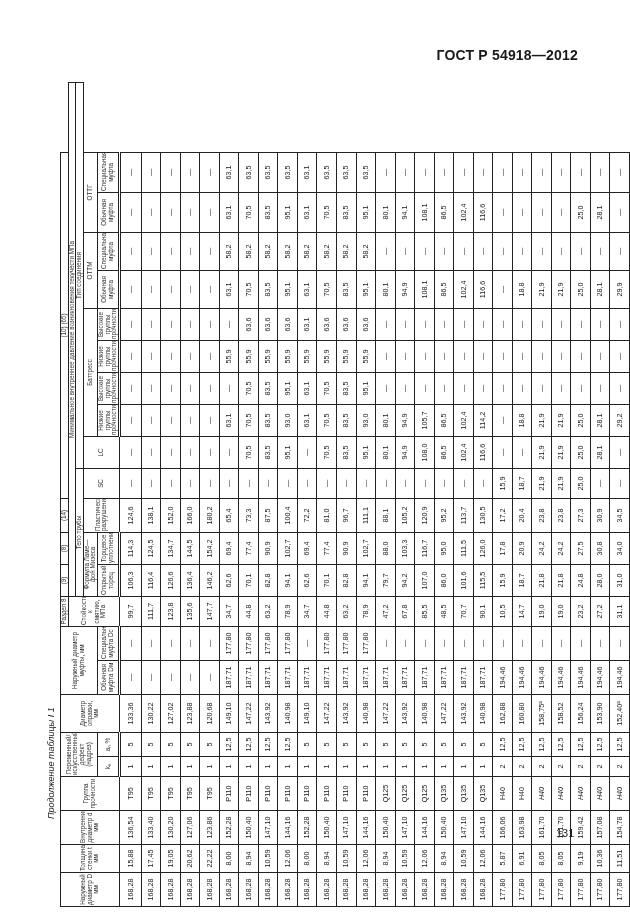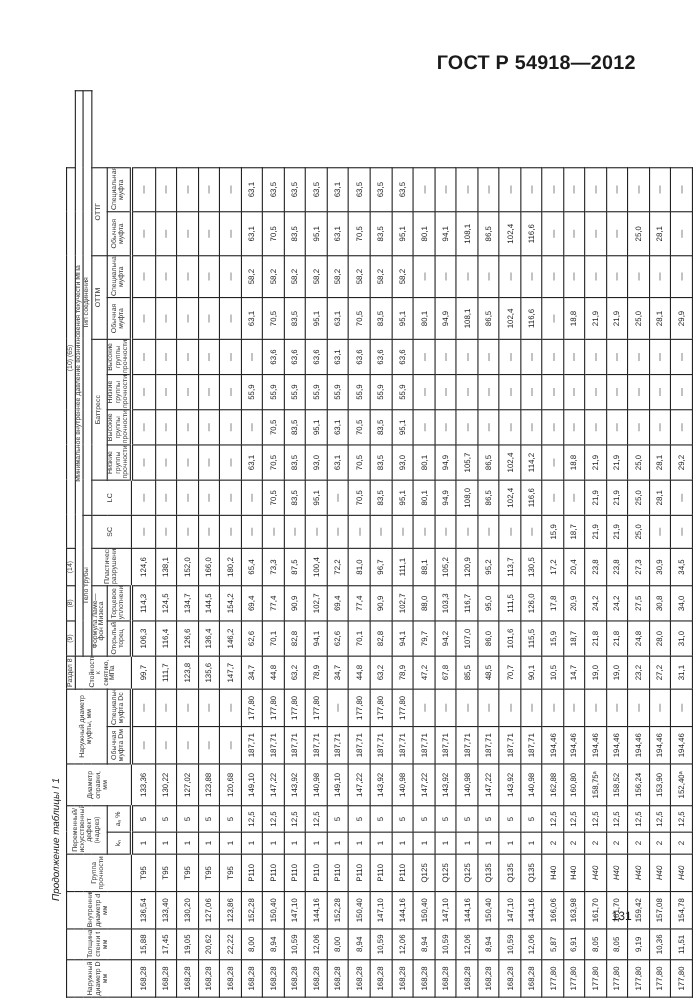--- a/index.html
+++ b/index.html
@@ -1,17 +1,17 @@
 <!DOCTYPE html>
 <html><head>
 <meta charset="utf-8">
 <style>
   html, body { margin:0; padding:0; background:#ffffff; }
   body { width:630px; height:913px; position:relative; overflow:hidden; font-family:"Liberation Sans", sans-serif; color:#1a1a1a; }
-  .doc-header { position:absolute; top:47px; right:52px; font-weight:bold; font-size:18px; letter-spacing:0.2px; }
+  .doc-header { position:absolute; top:47px; right:52px; font-weight:bold; font-size:14px; letter-spacing:0.2px; }
   .page-num { position:absolute; left:556px; top:827px; font-size:11px; }
   .caption { position:absolute; left:46px; top:819px; transform-origin:0 0; transform:rotate(-90deg); font-style:italic; font-size:9px; white-space:nowrap; }
   
   .rot { position:absolute; left:60px; top:907px; width:825px; height:570px; transform-origin:0 0; transform:rotate(-90deg); }
   table { border-collapse:collapse; width:825px; height:570px; table-layout:fixed; font-size:7px; }
   th, td { border:1px solid #222; padding:0 1px; text-align:center; vertical-align:middle; overflow:hidden; line-height:1.05; }
   th { font-weight:normal; font-size:6.3px; color:#333; }
   td { font-size:7.2px; white-space:nowrap; }
   .it { font-style:italic; }
   thead tr:last-child th { border-bottom:3px double #222; }

